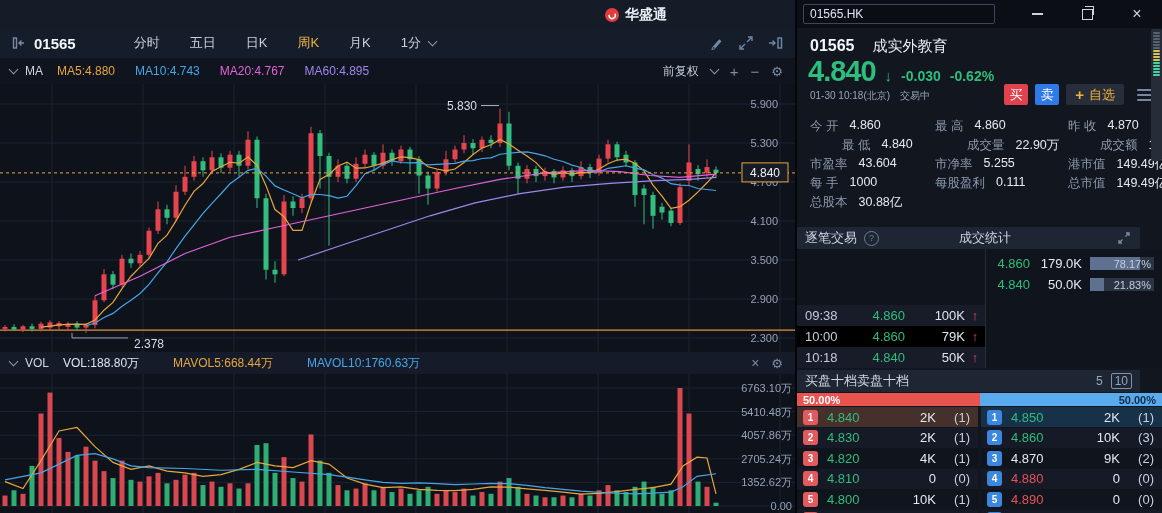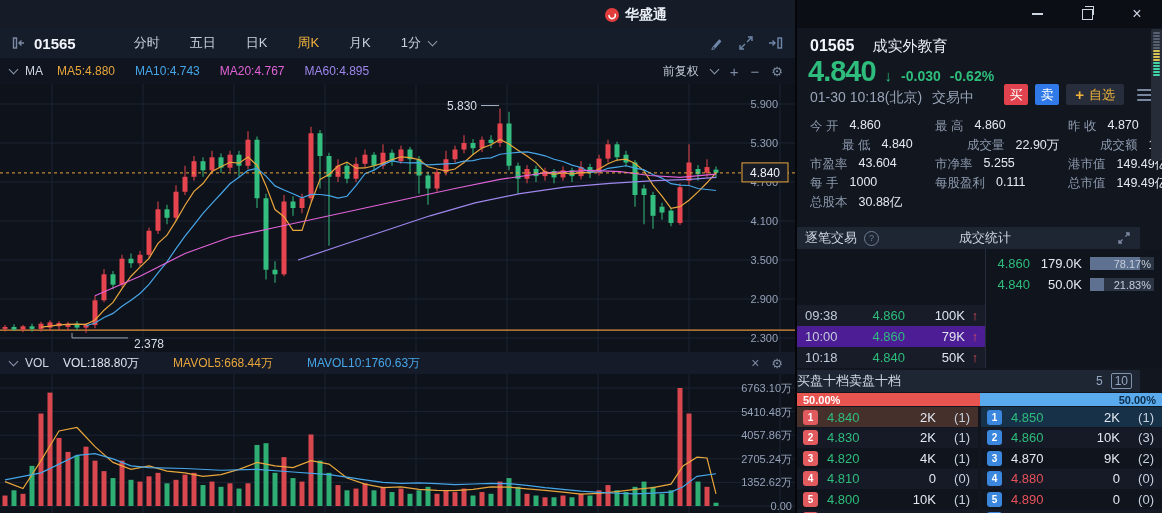--- a/index.html
+++ b/index.html
@@ -46,21 +46,21 @@
   
   #rightpanel{left:797px;top:28px;width:365px;height:485px;background:#12161f;}
   #quote-name{left:13px;top:9px;display:flex;gap:18px;align-items:baseline;}
   #quote-code{font-size:16px;font-weight:bold;color:#f2f5fa;}
   #quote-cname{font-size:15px;color:#e8edf4;}
   #quote-price-row{left:11px;top:27px;display:flex;align-items:baseline;gap:9px;}
   #quote-price{font-size:29px;font-weight:bold;color:#2ebd7c;letter-spacing:-1px;}
   .green{color:#2ebd7c;} .red{color:#e8515a;} .white{color:#e3e9f2;}
   #quote-arrow{font-size:15px;font-weight:bold;color:#2ebd7c;}
   .quote-chg{font-size:14px;font-weight:bold;color:#2ebd7c;}
-  #quote-info{left:13px;top:61px;font-size:14px;color:#98a5b8;display:flex;gap:10px;}
+  #quote-info{left:13px;top:61px;font-size:10px;color:#98a5b8;display:flex;gap:10px;}
   #quote-btns{right:8px;top:56px;display:flex;gap:7px;align-items:center;position:absolute;}
   .btn-buy,.btn-sell{width:24px;height:21px;border-radius:2px;color:#fff;font-size:13px;display:flex;align-items:center;justify-content:center;}
   .btn-buy{background:#e0434e;} .btn-sell{background:#3079e8;}
   .btn-fav{height:21px;border-radius:2px;background:#272d3a;color:#f0b43c;font-size:13px;display:flex;align-items:center;gap:5px;padding:0 9px;}
   .btn-fav .plus{font-size:15px;font-weight:bold;}
   #menu-icon{display:flex;flex-direction:column;gap:3px;margin-left:6px;}
   #menu-icon span{width:17px;height:2px;background:#7787a0;border-radius:1px;}
   #stats{left:0;top:90px;width:365px;height:100px;}
   .stats-row{position:absolute;left:0;width:365px;height:19px;}
   .stats-cell{position:absolute;display:flex;gap:11px;font-size:12.5px;white-space:nowrap;}
@@ -112,20 +112,21 @@
 <div class="abs" id="titlebar-left">
   <div class="abs" id="app-logo">
     <svg class="iconsvg" width="16" height="16" viewBox="0 0 16 16">
       <circle cx="8" cy="8" r="7" fill="#e23d3d"></circle>
       <path d="M5 8.5a3.2 3.2 0 106.2-1.2" stroke="#fff" stroke-width="1.6" fill="none" stroke-linecap="round"></path>
     </svg>
     <span id="app-title">华盛通</span>
   </div>
 </div>
 <div class="abs" id="titlebar-right">
+  <input id="search-box" readonly="" value="01565.HK" style="">
   <div id="win-controls">
     <div class="winbtn">
         <span class="win-min"></span>
       </div>
     <div class="winbtn">
         <span class="win-restore"></span>
       </div>
     <div class="winbtn">
         <span class="win-close">×</span>
       </div>
@@ -616,21 +617,21 @@
 
   <div class="abs" id="tick-area">
     <div id="tick-divider"></div>
     <div id="tick-rows">
         <div class="tick-row" style="top: 56px; background: rgb(23, 28, 40);">
           <span class="tt">09:38</span>
           <span class="tp green">4.860</span>
           <span class="ts">100K</span>
           <span class="ta">↑</span>
         </div>
-        <div class="tick-row" style="top: 77px; background: #4c1d95;">
+        <div class="tick-row" style="top: 77px; background: #000000;">
           <span class="tt">10:00</span>
           <span class="tp green">4.860</span>
           <span class="ts">79K</span>
           <span class="ta">↑</span>
         </div>
         <div class="tick-row" style="top: 98px; background: rgb(23, 28, 40);">
           <span class="tt">10:18</span>
           <span class="tp green">4.840</span>
           <span class="ts">50K</span>
           <span class="ta">↑</span>
@@ -650,21 +651,21 @@
           <span class="ss">50.0K</span>
           <div class="stat-bar">
             <div class="fill" style="width: 21.83%;"></div>
             <div class="pct">21.83%</div>
           </div>
         </div>
       </div>
   </div>
 
   <div class="sect-header" id="book-header">
-    <span style="">买盘十档</span>
+    <span style="margin-left:8px">买盘十档</span>
     <span style="">卖盘十档</span>
     <div id="book-toggle">
       <span id="toggle-5">5</span>
       <span id="toggle-10">10</span>
     </div>
   </div>
 
   <div id="ratio-bar">
     <div id="ratio-bid" style="width:50%">50.00%</div>
     <div id="ratio-ask" style="width:50%">50.00%</div>

